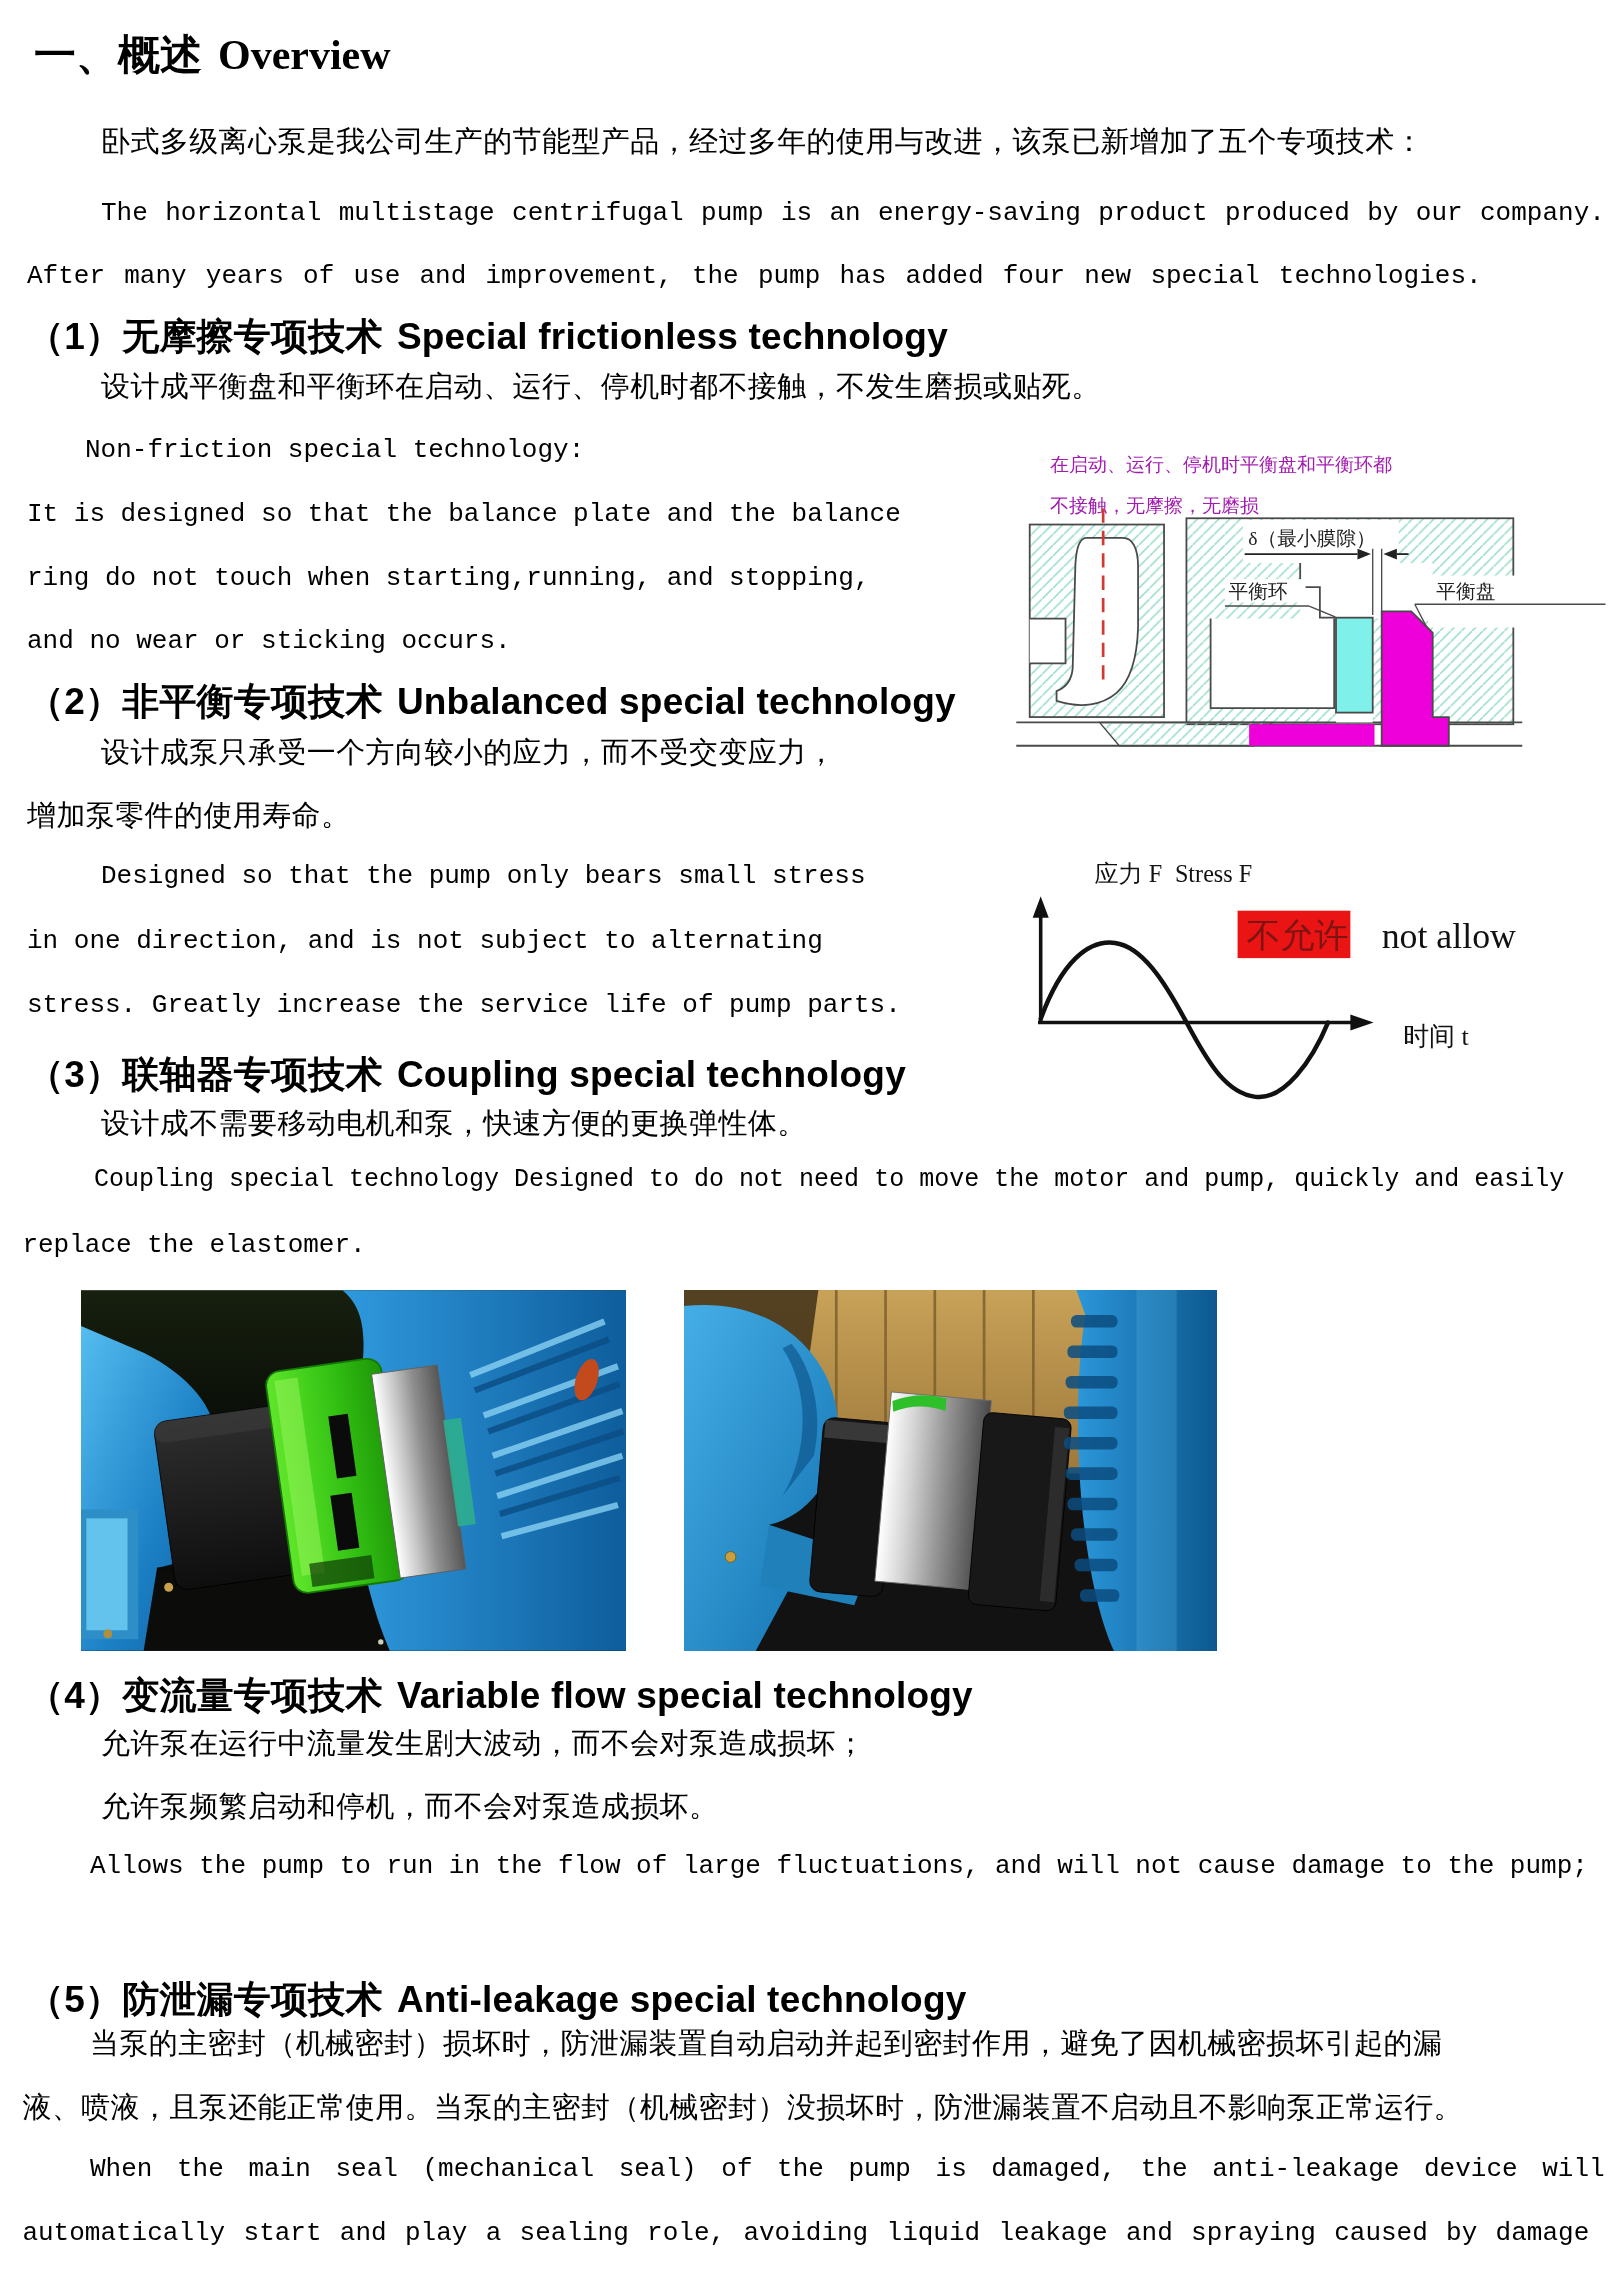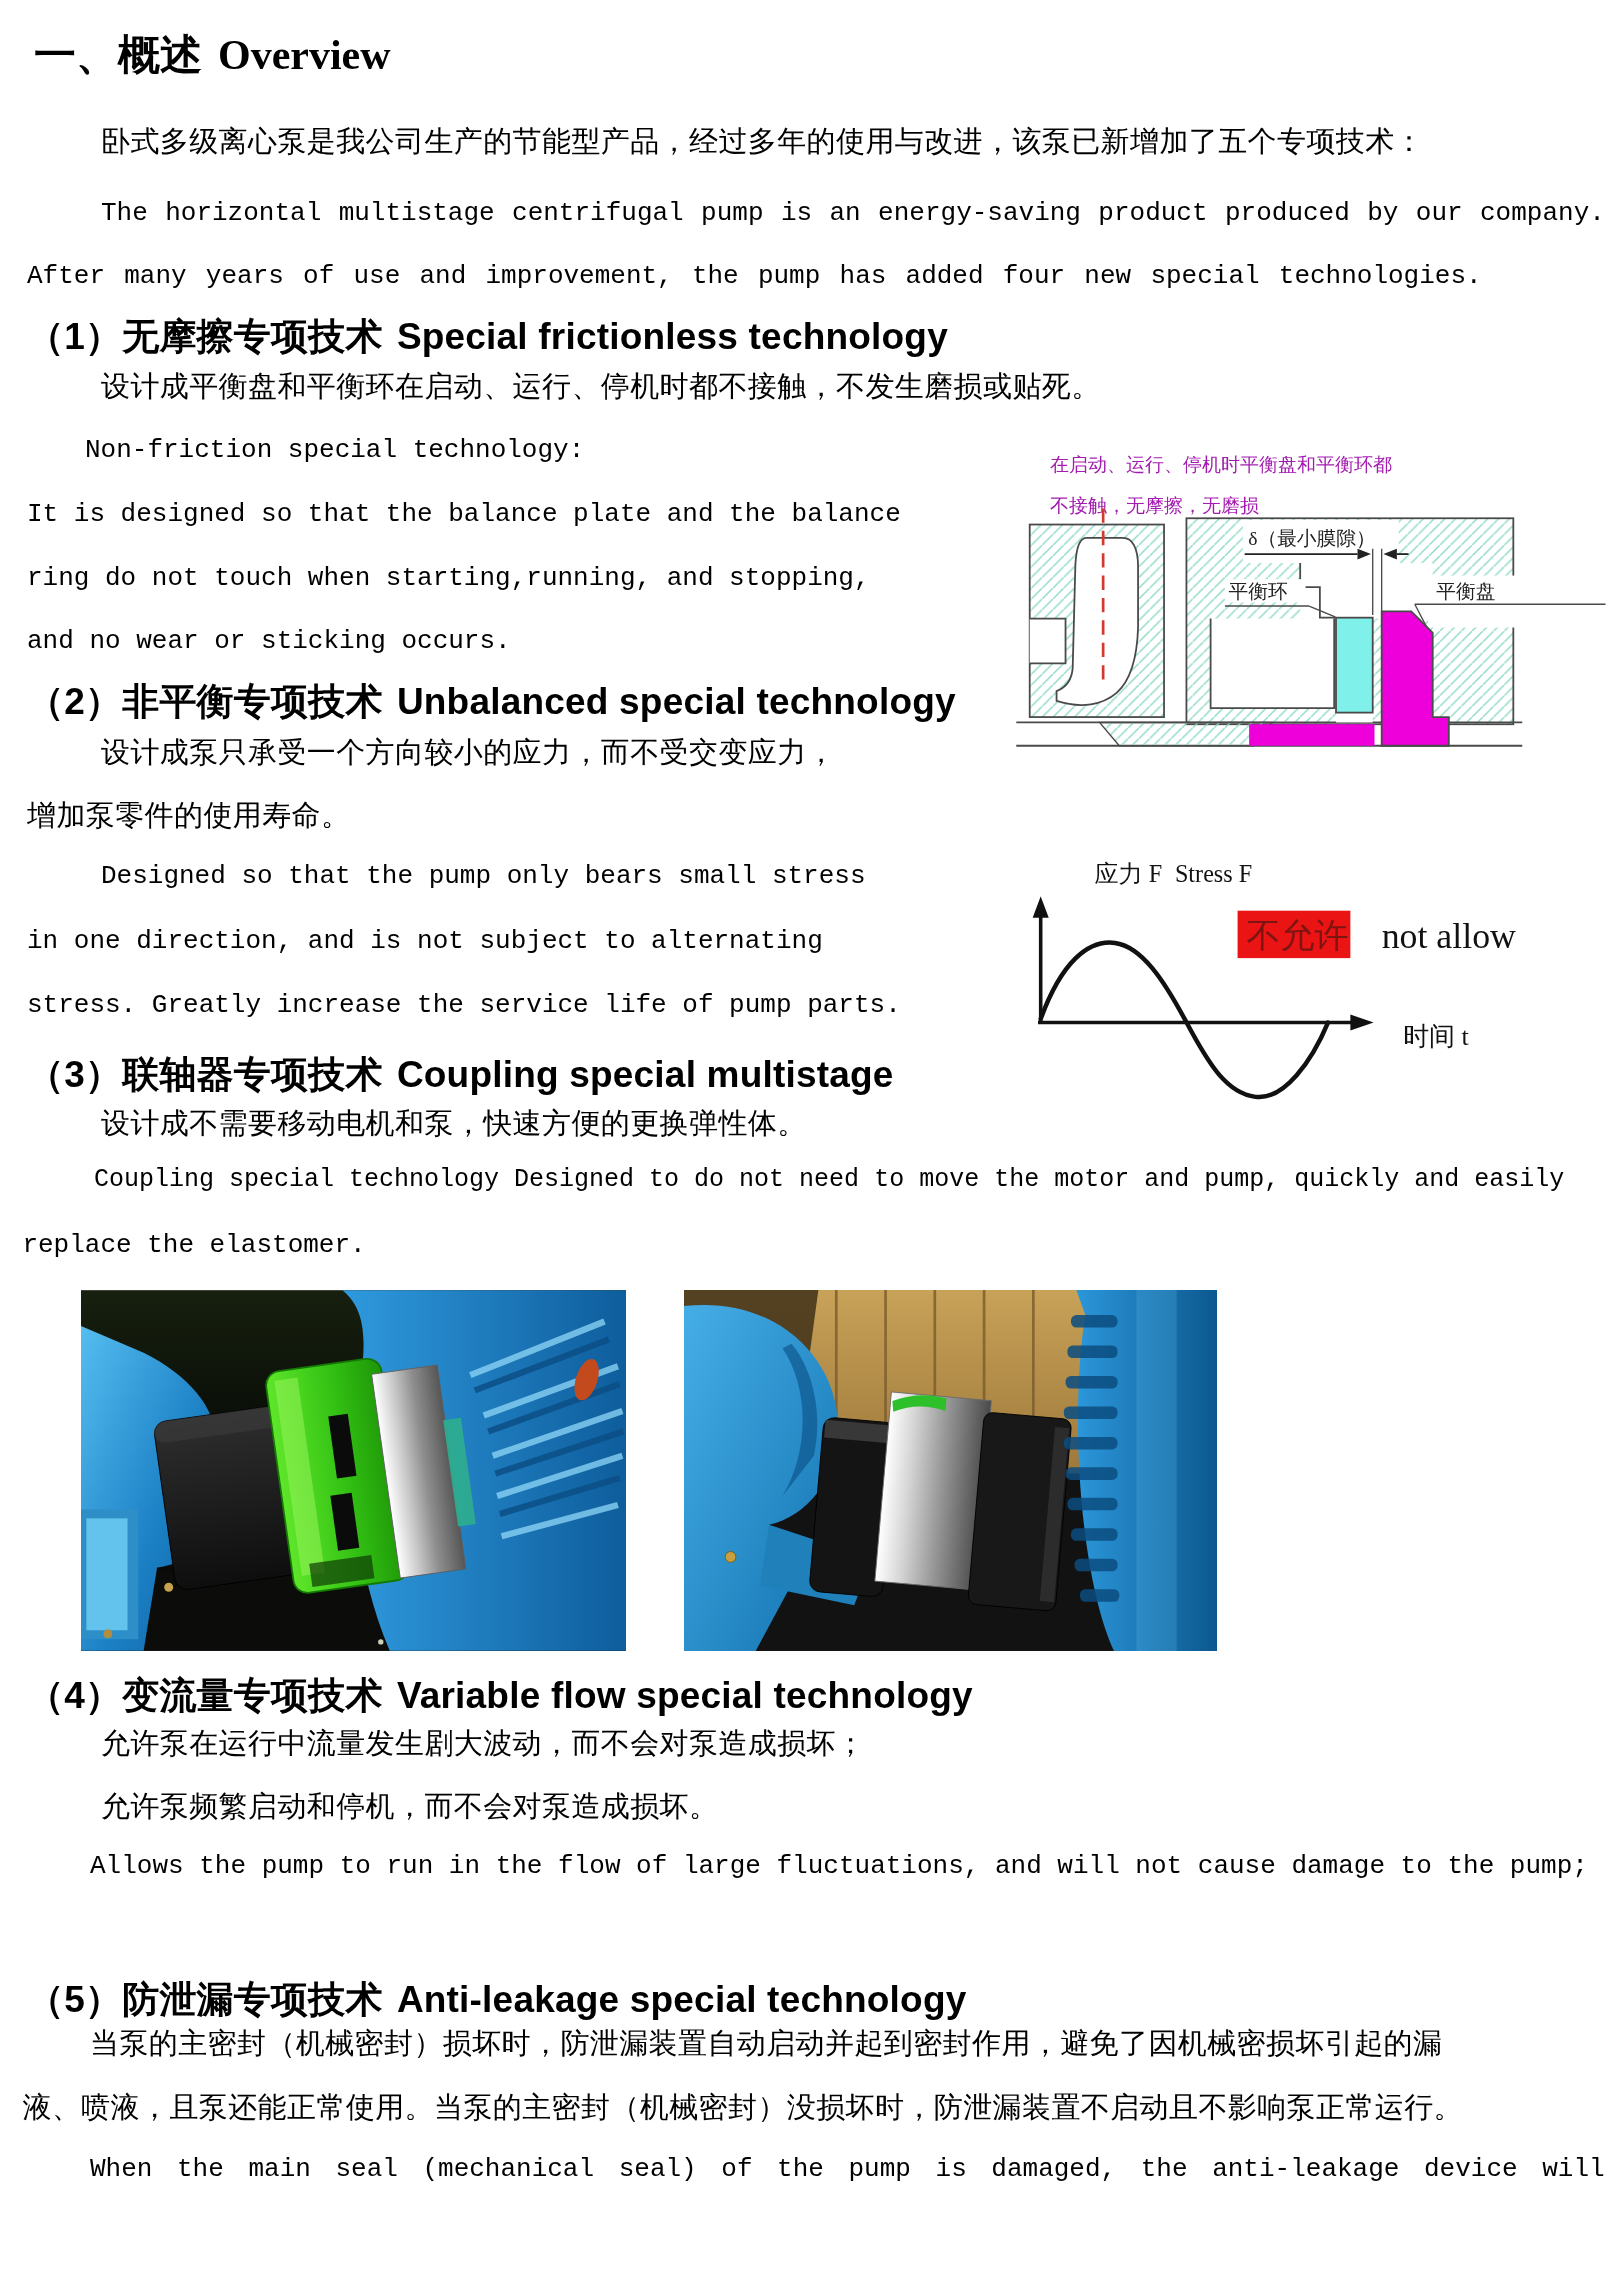--- a/index.html
+++ b/index.html
@@ -112,21 +112,21 @@
     <line x1="22" y1="197" x2="22" y2="70" stroke="#111" stroke-width="4"></line>
     <polygon points="22,56 13,80 31,80" fill="#111"></polygon>
     <line x1="19" y1="197" x2="372" y2="197" stroke="#111" stroke-width="4"></line>
     <polygon points="394,197 368,188 368,206" fill="#111"></polygon>
 
     <path d="M22,193 C45,130 75,104 105,108 C135,112 160,150 185,197 C210,244 230,276 262,280 C294,284 325,240 343,197" fill="none" stroke="#111111" stroke-width="5" stroke-linecap="round"></path>
     <text x="427" y="222" font-size="29" fill="#111">时间 t</text>
   </svg>
 
   <div class="h" style="top:1050px;left:27px">
-    <span>（3）联轴器专项技术</span><span class="he">Coupling special multistage</span>
+    <span>（3）联轴器专项技术</span><span class="he">Coupling special technology</span>
   </div>
   <div class="ln zh" style="top:1107px;left:101px">设计成不需要移动电机和泵，快速方便的更换弹性体。</div>
   <div class="ln en" style="top:1166px;left:94px;font-size:25px">Coupling special technology Designed to do not need to move the motor and pump, quickly and easily</div>
   <div class="ln en" style="top:1231px;left:22.4px">replace the elastomer.</div>
 
   <svg style="left:81px;top:1290px" width="545" height="361" viewBox="0 0 609 403">
     <defs>
       <linearGradient id="bgL" x1="0" y1="0" x2="0" y2="1">
         <stop offset="0" stop-color="#17200f"></stop>
           <stop offset="0.45" stop-color="#070a06"></stop>
@@ -277,15 +277,16 @@
   <div class="ln zh" style="top:1727px;left:101px">允许泵在运行中流量发生剧大波动，而不会对泵造成损坏；</div>
   <div class="ln zh" style="top:1790px;left:101px">允许泵频繁启动和停机，而不会对泵造成损坏。</div>
   <div class="ln en" style="top:1852px;left:90px">Allows the pump to run in the flow of large fluctuations, and will not cause damage to the pump;</div>
 
   <div class="h" style="top:1975px;left:27px">
     <span>（5）防泄漏专项技术</span><span class="he">Anti-leakage special technology</span>
   </div>
   <div class="ln zh" style="top:2027px;left:90px">当泵的主密封（机械密封）损坏时，防泄漏装置自动启动并起到密封作用，避免了因机械密损坏引起的漏</div>
   <div class="ln zh" style="top:2091px;left:22.4px">液、喷液，且泵还能正常使用。当泵的主密封（机械密封）没损坏时，防泄漏装置不启动且不影响泵正常运行。</div>
   <div class="ln en ws10" style="top:2155px;left:90px">When the main seal (mechanical seal) of the pump is damaged, the anti-leakage device will</div>
+  <div class="ln en ws3" style="top:2219px;left:22.4px">automatically start and play a sealing role, avoiding liquid leakage and spraying caused by damage</div>
 
 </div>
 
 
 </body></html>

